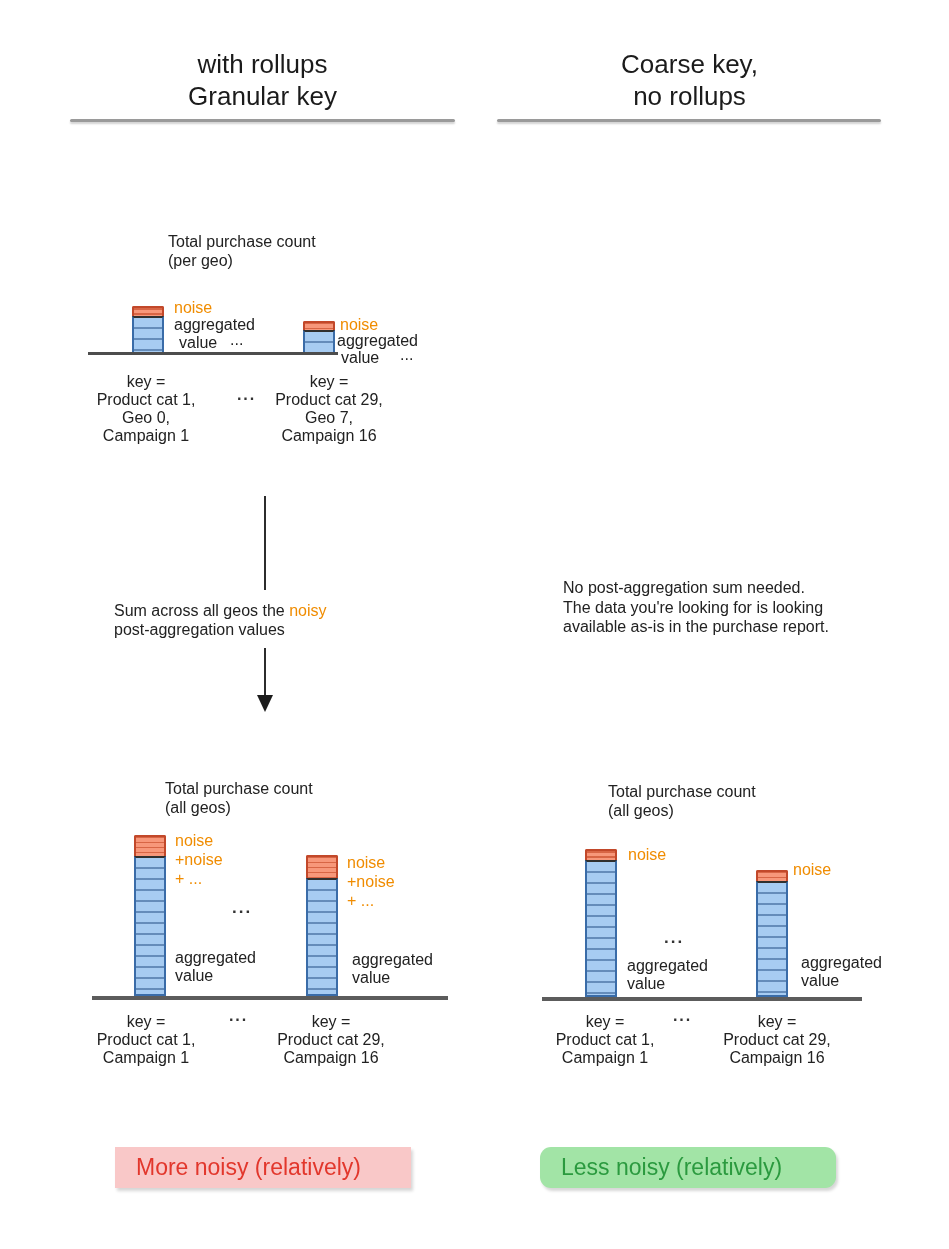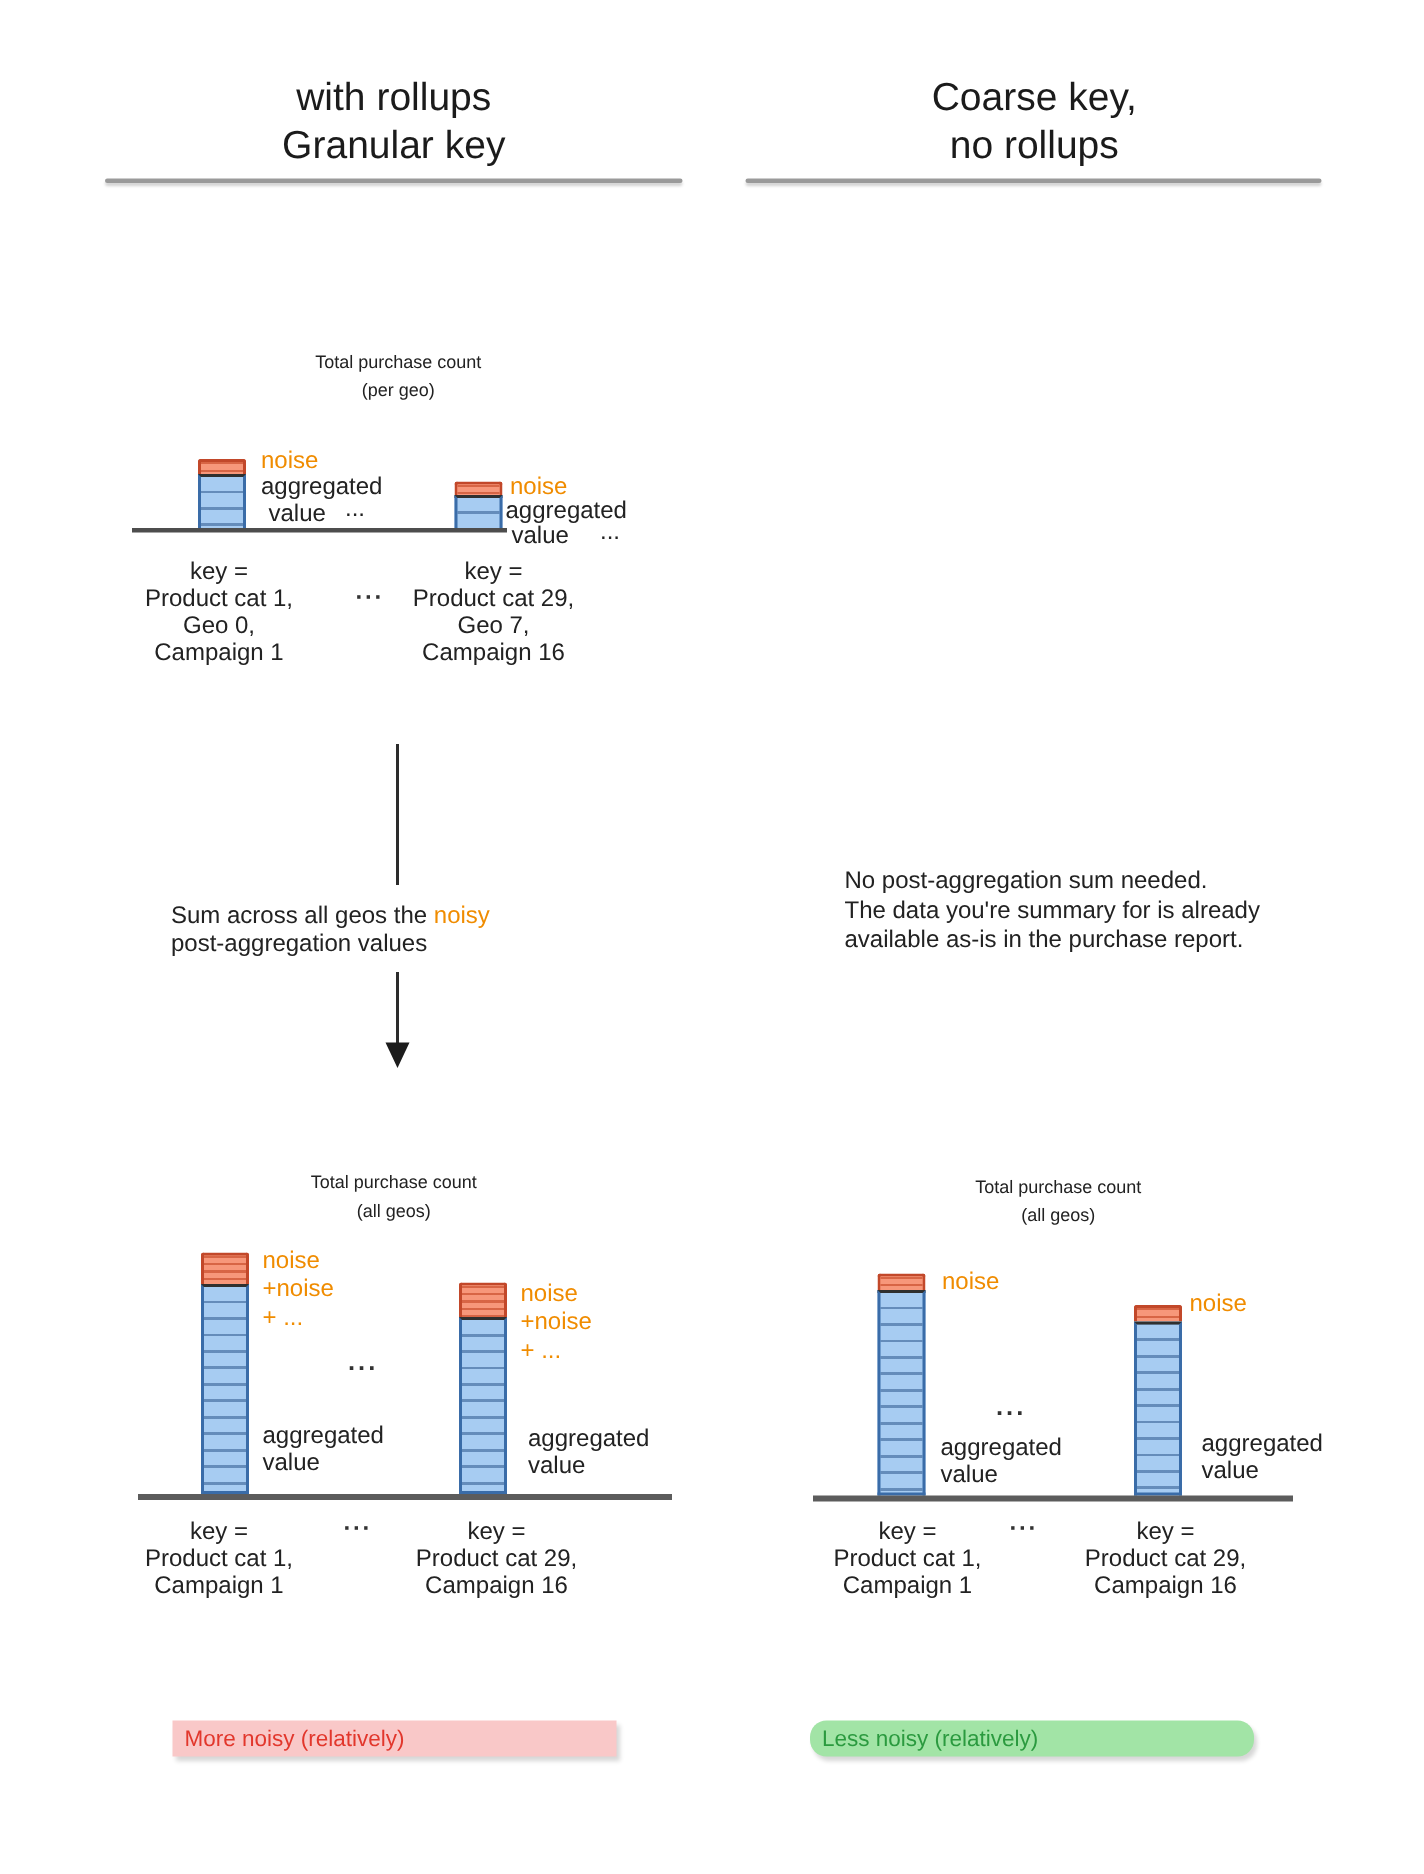--- a/index.html
+++ b/index.html
@@ -3,21 +3,21 @@
 <meta charset="utf-8">
 <style>
   html,body{margin:0;padding:0;background:#ffffff;}
   .canvas{
     position:relative;width:949px;height:1249px;background:#ffffff;overflow:hidden;
     font-family:"Liberation Sans","DejaVu Sans",sans-serif;color:#1e1e1e;
   }
   .abs{position:absolute;}
   .hdr{font-size:26px;line-height:32px;text-align:center;color:#1b1b1b;}
   .rule{height:3px;background:#9a9a9a;border-radius:2px;box-shadow:0 2px 2px rgba(0,0,0,0.18);}
-  .title{font-size:12px;line-height:19px;text-align:center;color:#222;}
+  .title{font-size:16px;line-height:19px;text-align:left;color:#222;}
   .lbl{font-size:16px;line-height:18px;white-space:nowrap;color:#222;}
   .orange{color:#F08C00;}
   .keyblock{font-size:16px;line-height:18px;text-align:center;color:#222;}
   .ksep{font-size:16px;font-weight:bold;letter-spacing:1px;color:#333;}
   .dots{font-size:17px;font-weight:bold;letter-spacing:2px;color:#333;}
   .axis{background:#4d4d4d;}
   .axis-b{background:#5c5c5c;}
   .bar-body{
     box-sizing:border-box;border:2px solid #3A6CA8;border-top:2px solid #30302f;
     background:
@@ -30,21 +30,21 @@
     background:
       repeating-linear-gradient(180deg, rgba(190,60,25,0.55) 0px, rgba(190,60,25,0.55) 1.5px,
         rgba(0,0,0,0) 1.5px, rgba(0,0,0,0) 5px),
       #F7977A;
   }
   .vline{width:2px;background:#2c2c2c;}
   .arrowhead{width:0;height:0;border-left:8px solid transparent;border-right:8px solid transparent;border-top:17px solid #1c1c1c;}
   .note{font-size:16px;line-height:19.5px;color:#222;}
   .flowtext{font-size:16px;line-height:19px;text-align:left;color:#222;}
   .verdict{
-    height:24px;font-size:15px;display:flex;align-items:center;padding-left:8px;
+    height:41px;font-size:23px;display:flex;align-items:center;padding-left:21px;
     box-sizing:border-box;box-shadow:2px 3px 3px rgba(0,0,0,0.16);
   }
   .verdict-bad{background:#F9C8C8;color:#E2372C;}
   .verdict-good{background:#A2E4A6;color:#2B9A3F;}
 </style>
 </head>
 <body>
 
 <div class="canvas">
 
@@ -98,21 +98,21 @@
   <div class="abs vline" style="left:264px;top:496px;height:94px;"></div>
   <div class="abs flowtext" style="left:114px;top:601px;width:300px;">
     <div><span>Sum across all geos the </span><span class="orange">noisy</span></div>
     <div>post-aggregation values</div>
   </div>
   <div class="abs vline" style="left:264px;top:648px;height:48px;"></div>
   <div class="abs arrowhead" style="left:257px;top:695px;"></div>
 
   <div class="abs note" style="left:563px;top:578px;width:340px;">
     <div>No post-aggregation sum needed.</div>
-    <div>The data you're summary for is already</div>
+    <div>The data you're looking for is looking</div>
     <div>available as-is in the purchase report.</div>
   </div>
 
   <div class="abs title" style="left:165px;top:779px;width:195px;">
     <div>Total purchase count</div>
     <div>(all geos)</div>
   </div>
 
   <div class="abs bar-cap" style="left:134px;top:835px;width:32px;height:21px;"></div>
   <div class="abs bar-body" style="left:134px;top:856px;width:32px;height:140px;"></div>

